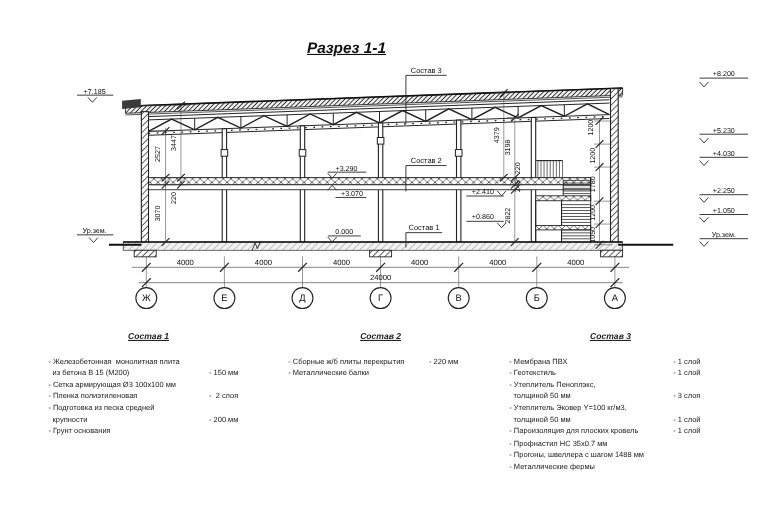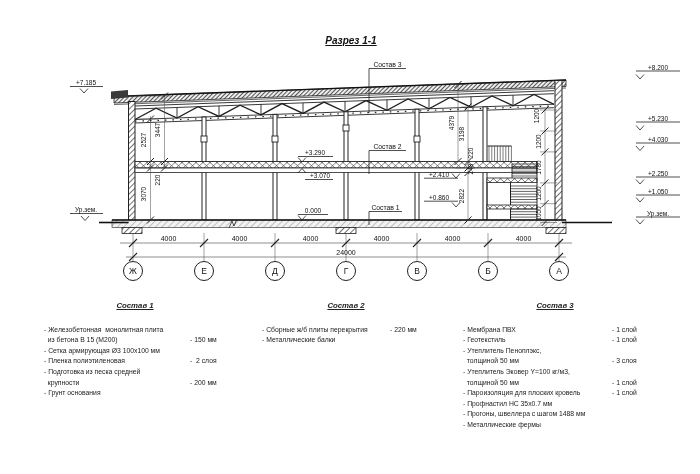--- a/index.html
+++ b/index.html
@@ -1,19 +1,19 @@
 <!DOCTYPE html>
 <html><head>
 <meta charset="utf-8">
 <style>
   html,body{margin:0;padding:0;background:#fff;}
   #canvas{position:relative;width:700px;height:474px;background:#ffffff;overflow:hidden;
           font-family:"Liberation Sans", sans-serif;color:#1d1d1d;}
-  #title{position:absolute;left:291px;top:35px;width:120px;text-align:center;
-         font-size:10px;font-style:italic;font-weight:bold;text-decoration:underline;color:#111;}
+  #title{position:absolute;left:279px;top:35px;width:120px;text-align:left;
+         font-size:14px;font-style:italic;font-weight:bold;text-decoration:underline;color:#111;}
   svg{position:absolute;left:0;top:0;}
   svg text{font-family:"Liberation Sans", sans-serif;fill:#111;}
   .dimtxt{font-size:6.5px;}
   .dim7{font-size:7px;}
   .axtxt{font-size:8.5px;}
   .callout{font-size:6.8px;}
   .legend{position:absolute;top:301px;font-size:6.8px;line-height:10.6px;color:#222;}
   .ltitle{font-style:italic;font-weight:bold;font-size:7.8px;text-decoration:underline;
           text-align:center;margin-bottom:13px;}
   .lrow{display:flex;white-space:pre;}

